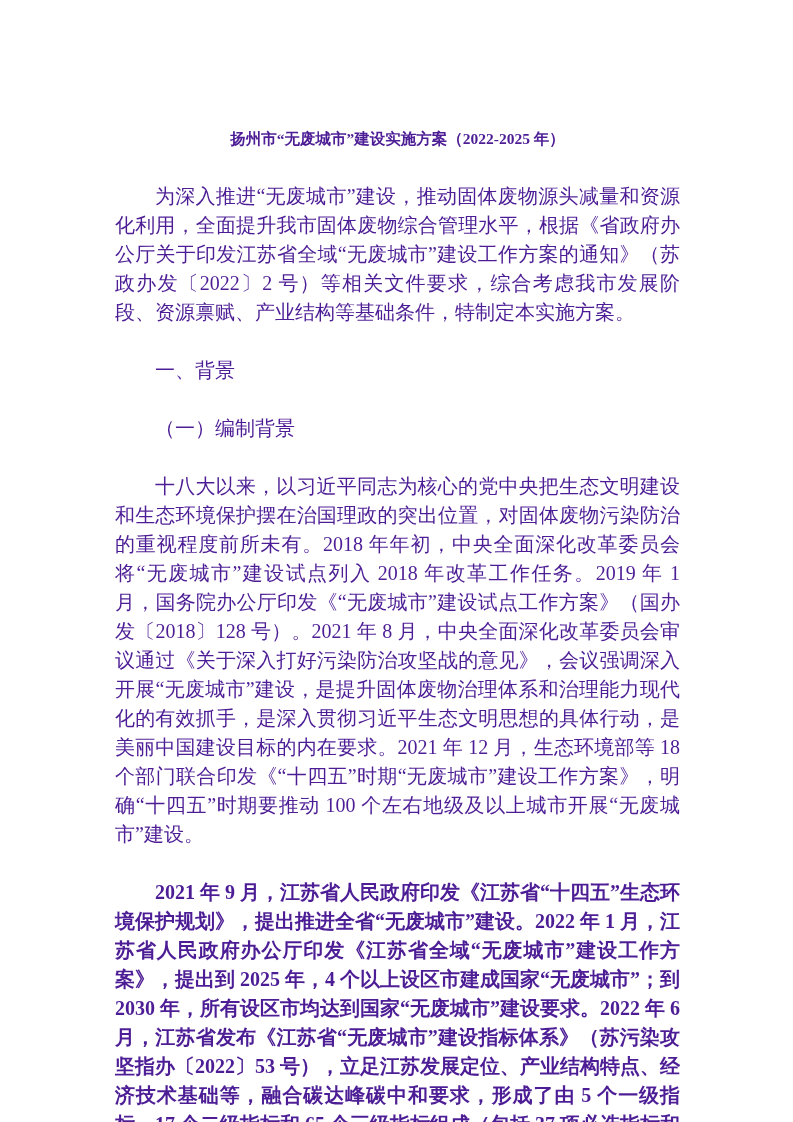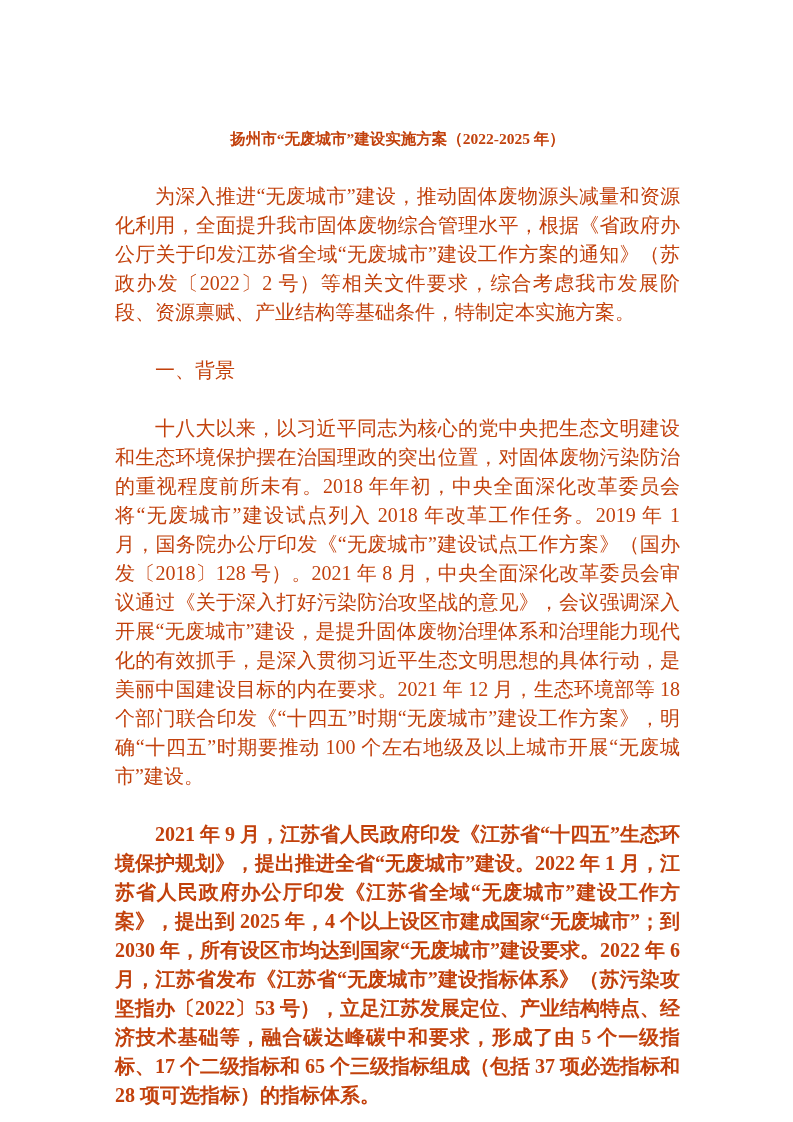--- a/index.html
+++ b/index.html
@@ -9,21 +9,21 @@
   }
   .page {
     position: relative;
     width: 793px;
     height: 1122px;
     background: #ffffff;
     box-sizing: border-box;
     padding: 124px 113px 54px 115px;
     overflow: hidden;
     font-family: "Liberation Serif", "DejaVu Serif", serif;
-    color: #c2410c;
+    color: #4c1d95;
   }
   .doc-title {
     margin: 0 0 29px 0;
     font-size: 15.5px;
     font-weight: bold;
     text-align: center;
     line-height: 29px;
   }
   #doc-body p {
     margin: 0 0 29px 0;
@@ -43,16 +43,17 @@
   }
 </style>
 </head>
 <body>
 
 <div class="page">
   <h1 class="doc-title">扬州市“无废城市”建设实施方案（2022-2025 年）</h1>
   <div id="doc-body">
       <p class="body">为深入推进“无废城市”建设，推动固体废物源头减量和资源化利用，全面提升我市固体废物综合管理水平，根据《省政府办公厅关于印发江苏省全域“无废城市”建设工作方案的通知》（苏政办发〔2022〕2 号）等相关文件要求，综合考虑我市发展阶段、资源禀赋、产业结构等基础条件，特制定本实施方案。</p>
       <p class="heading1">一、背景</p>
+      <p class="heading2">（一）编制背景</p>
       <p class="body">十八大以来，以习近平同志为核心的党中央把生态文明建设和生态环境保护摆在治国理政的突出位置，对固体废物污染防治的重视程度前所未有。2018 年年初，中央全面深化改革委员会将“无废城市”建设试点列入 2018 年改革工作任务。2019 年 1 月，国务院办公厅印发《“无废城市”建设试点工作方案》（国办发〔2018〕128 号）。2021 年 8 月，中央全面深化改革委员会审议通过《关于深入打好污染防治攻坚战的意见》，会议强调深入开展“无废城市”建设，是提升固体废物治理体系和治理能力现代化的有效抓手，是深入贯彻习近平生态文明思想的具体行动，是美丽中国建设目标的内在要求。2021 年 12 月，生态环境部等 18 个部门联合印发《“十四五”时期“无废城市”建设工作方案》，明确“十四五”时期要推动 100 个左右地级及以上城市开展“无废城市”建设。</p>
       <p class="body">2021 年 9 月，江苏省人民政府印发《江苏省“十四五”生态环境保护规划》，提出推进全省“无废城市”建设。2022 年 1 月，江苏省人民政府办公厅印发《江苏省全域“无废城市”建设工作方案》，提出到 2025 年，4 个以上设区市建成国家“无废城市”；到 2030 年，所有设区市均达到国家“无废城市”建设要求。2022 年 6 月，江苏省发布《江苏省“无废城市”建设指标体系》（苏污染攻坚指办〔2022〕53 号），立足江苏发展定位、产业结构特点、经济技术基础等，融合碳达峰碳中和要求，形成了由 5 个一级指标、17 个二级指标和 65 个三级指标组成（包括 37 项必选指标和 28 项可选指标）的指标体系。</p>
     </div>
 </div>
 
 </body></html>

